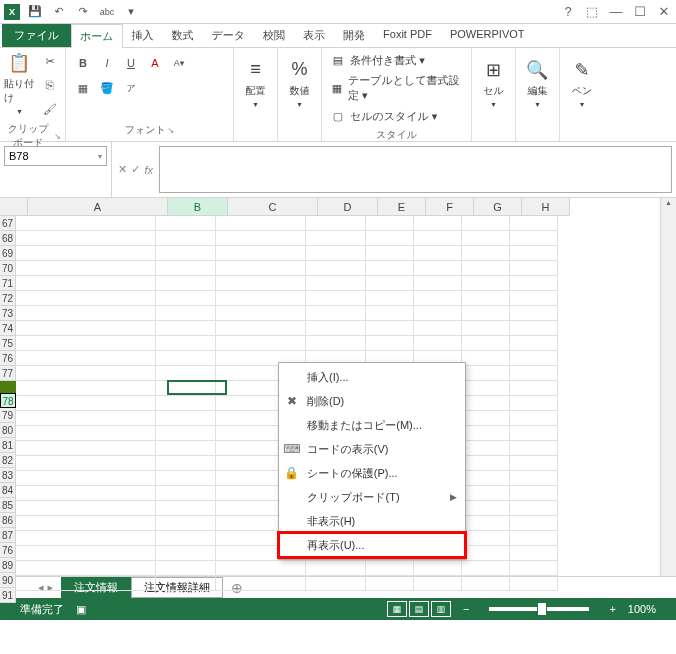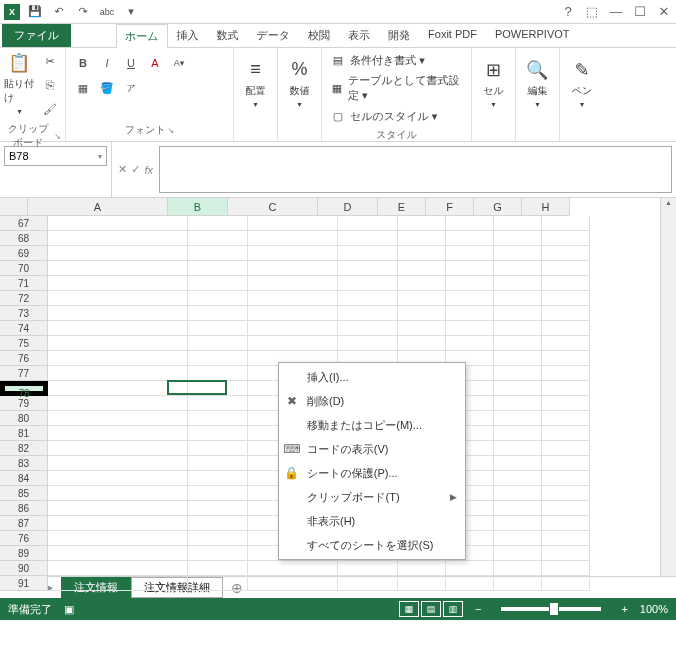--- a/index.html
+++ b/index.html
@@ -10,21 +10,21 @@
 .titlebar .qat { display: flex; gap: 6px; padding: 0 4px; align-items: center; }
 .titlebar .excel-icon { width: 16px; height: 16px; background: #217346; display: flex; align-items: center; justify-content: center; color: #fff; font-size: 9px; font-weight: bold; }
 .titlebar .qat-btn { width: 18px; height: 18px; display: flex; align-items: center; justify-content: center; color: #555; cursor: pointer; }
 .titlebar .spacer { flex: 1; }
 .titlebar .win-btn { width: 24px; height: 20px; display: flex; align-items: center; justify-content: center; color: #666; cursor: pointer; font-size: 13px; }
 
 
 .ribbon-tabs { height: 24px; background: #fff; display: flex; align-items: flex-end; border-bottom: 1px solid #d4d4d4; padding-left: 2px; }
 .file-tab { background: #217346; color: #fff; padding: 4px 12px; font-size: 11px; cursor: pointer; }
 .tab { padding: 4px 8px; font-size: 11px; color: #444; cursor: pointer; border: 1px solid transparent; border-bottom: none; }
-.tab.active { border-color: #d4d4d4; background: #fff; color: #217346; position: relative; top: 1px; margin-left: 45px; }
+.tab.active { border-color: #d4d4d4; background: #fff; color: #217346; position: relative; top: 1px; }
 
 
 .ribbon { height: 94px; background: #fff; border-bottom: 1px solid #d4d4d4; display: flex; }
 .group { border-right: 1px solid #e0e0e0; display: flex; flex-direction: column; padding: 2px 4px; }
 .group-body { flex: 1; display: flex; align-items: flex-start; gap: 4px; }
 .group-label { font-size: 10px; color: #666; text-align: center; padding: 2px 0; display: flex; justify-content: center; align-items: center; gap: 2px; }
 .dialog-launcher { font-size: 8px; color: #888; cursor: pointer; }
 
 .big-btn { display: flex; flex-direction: column; align-items: center; justify-content: center; width: 40px; height: 66px; cursor: pointer; font-size: 10px; color: #444; gap: 2px; }
 .big-icon { width: 24px; height: 24px; display: flex; align-items: center; justify-content: center; font-size: 18px; }
@@ -40,44 +40,44 @@
 
 .fbar { height: 56px; border-bottom: 1px solid #d4d4d4; display: flex; }
 .namebox-wrap { width: 112px; border-right: 1px solid #d4d4d4; padding: 4px; display: flex; flex-direction: column; }
 .namebox { height: 20px; border: 1px solid #ababab; padding: 0 4px; font-size: 11px; display: flex; align-items: center; justify-content: space-between; }
 .fx-ctrl { display: flex; align-items: center; gap: 4px; padding: 4px 6px; color: #888; }
 .fx-ctrl span { cursor: pointer; }
 .formula-area { flex: 1; border: 1px solid #ababab; margin: 4px; margin-left: 0; }
 
 
 .grid-wrap { position: relative; height: 378px; display: flex; }
-.row-hdrs { width: 48px; background: #4d7c0f; }
+.row-hdrs { width: 16px; background: #4d7c0f; }
 .row-hdr { height: 15px; border-right: 1px solid #d4d4d4; border-bottom: 1px solid #d4d4d4; font-size: 10px; color: #444; text-align: center; line-height: 15px; background: #f0f0f0; cursor: pointer; }
-.row-hdr.selected { background: #d3f0e0; border: 5px solid #000000; color: #217346; }
+.row-hdr.selected { background: #d3f0e0; border: 1px solid #000000; color: #217346; margin-top: 12px; }
 .col-hdrs { height: 18px; display: flex; }
 .col-hdr { height: 18px; border-right: 1px solid #d4d4d4; border-bottom: 1px solid #d4d4d4; text-align: center; font-size: 11px; color: #444; line-height: 18px; background: #f0f0f0; cursor: pointer; }
 .col-hdr.selected { background: #d3f0e0; color: #217346; }
 .corner { width: 28px; height: 18px; background: #f0f0f0; border-right: 1px solid #d4d4d4; border-bottom: 1px solid #d4d4d4; }
 .cells { position: relative; }
 .cell-row { display: flex; height: 15px; }
 .cell { border-right: 1px solid #e0e0e0; border-bottom: 1px solid #e0e0e0; }
 .active-cell { position: absolute; border: 2px solid #217346; pointer-events: none; }
 
 .vscroll { width: 16px; background: #f0f0f0; border-left: 1px solid #d4d4d4; position: relative; }
 .vscroll::before { content: "▴"; position: absolute; top: 0; width: 100%; text-align: center; font-size: 8px; color: #666; }
 
 
 .sheet-tabs { height: 22px; background: #fff; border-top: 1px solid #d4d4d4; display: flex; align-items: center; padding-left: 30px; gap: 0; }
 .sheet-nav { display: flex; gap: 4px; color: #888; padding: 0 8px; }
 .sheet-tab { padding: 2px 12px; font-size: 11px; border: 1px solid #ababab; cursor: pointer; background: #fff; }
 .sheet-tab.active { background: #217346; color: #fff; border-color: #217346; }
 .sheet-add { padding: 0 8px; color: #888; cursor: pointer; font-size: 14px; }
 
 
-.statusbar { height: 22px; background: #217346; color: #fff; display: flex; align-items: center; font-size: 11px; padding: 0 8px; gap: 12px; }
+.statusbar { height: 22px; background: #217346; color: #fff; display: flex; align-items: center; font-size: 11px; padding: 0 20px; gap: 12px; }
 .statusbar .spacer { flex: 1; }
 .view-btns { display: flex; gap: 2px; }
 .view-btn { width: 20px; height: 16px; border: 1px solid #fff; display: flex; align-items: center; justify-content: center; cursor: pointer; font-size: 9px; }
 .zoom-slider { width: 100px; height: 4px; background: #fff; position: relative; margin: 0 8px; }
 .zoom-slider::after { content: ""; width: 8px; height: 12px; background: #fff; border: 1px solid #217346; position: absolute; left: 48%; top: -5px; }
 
 
 .ctx-menu { position: absolute; left: 278px; top: 362px; width: 188px; background: #fff; border: 1px solid #ababab; box-shadow: 2px 2px 6px rgba(0,0,0,0.2); z-index: 100; padding: 2px 0; }
 .ctx-item { height: 24px; display: flex; align-items: center; padding: 0 8px 0 28px; font-size: 11px; color: #333; cursor: pointer; position: relative; }
 .ctx-icon { position: absolute; left: 4px; width: 18px; height: 18px; display: flex; align-items: center; justify-content: center; font-size: 12px; color: #666; }
@@ -572,22 +572,22 @@
       <span class="ctx-icon">🔒</span>
       <span>シートの保護(P)...</span>
     </div>
     <div class="ctx-item">
       <span>クリップボード(T)</span>
       <span class="ctx-arrow">▶</span>
     </div>
     <div class="ctx-item">
       <span>非表示(H)</span>
     </div>
-    <div class="ctx-item">
-      <span>すべてのシートを選択(S)</span>
+    <div class="ctx-item highlighted">
+      <span>再表示(U)...</span>
     </div>
   </div>
 
 <div class="sheet-tabs">
   <div class="sheet-nav">
     <span>◂</span>
     <span>▸</span>
   </div>
   <div class="sheet-tab active">注文情報</div>
   <div class="sheet-tab">注文情報詳細</div>

